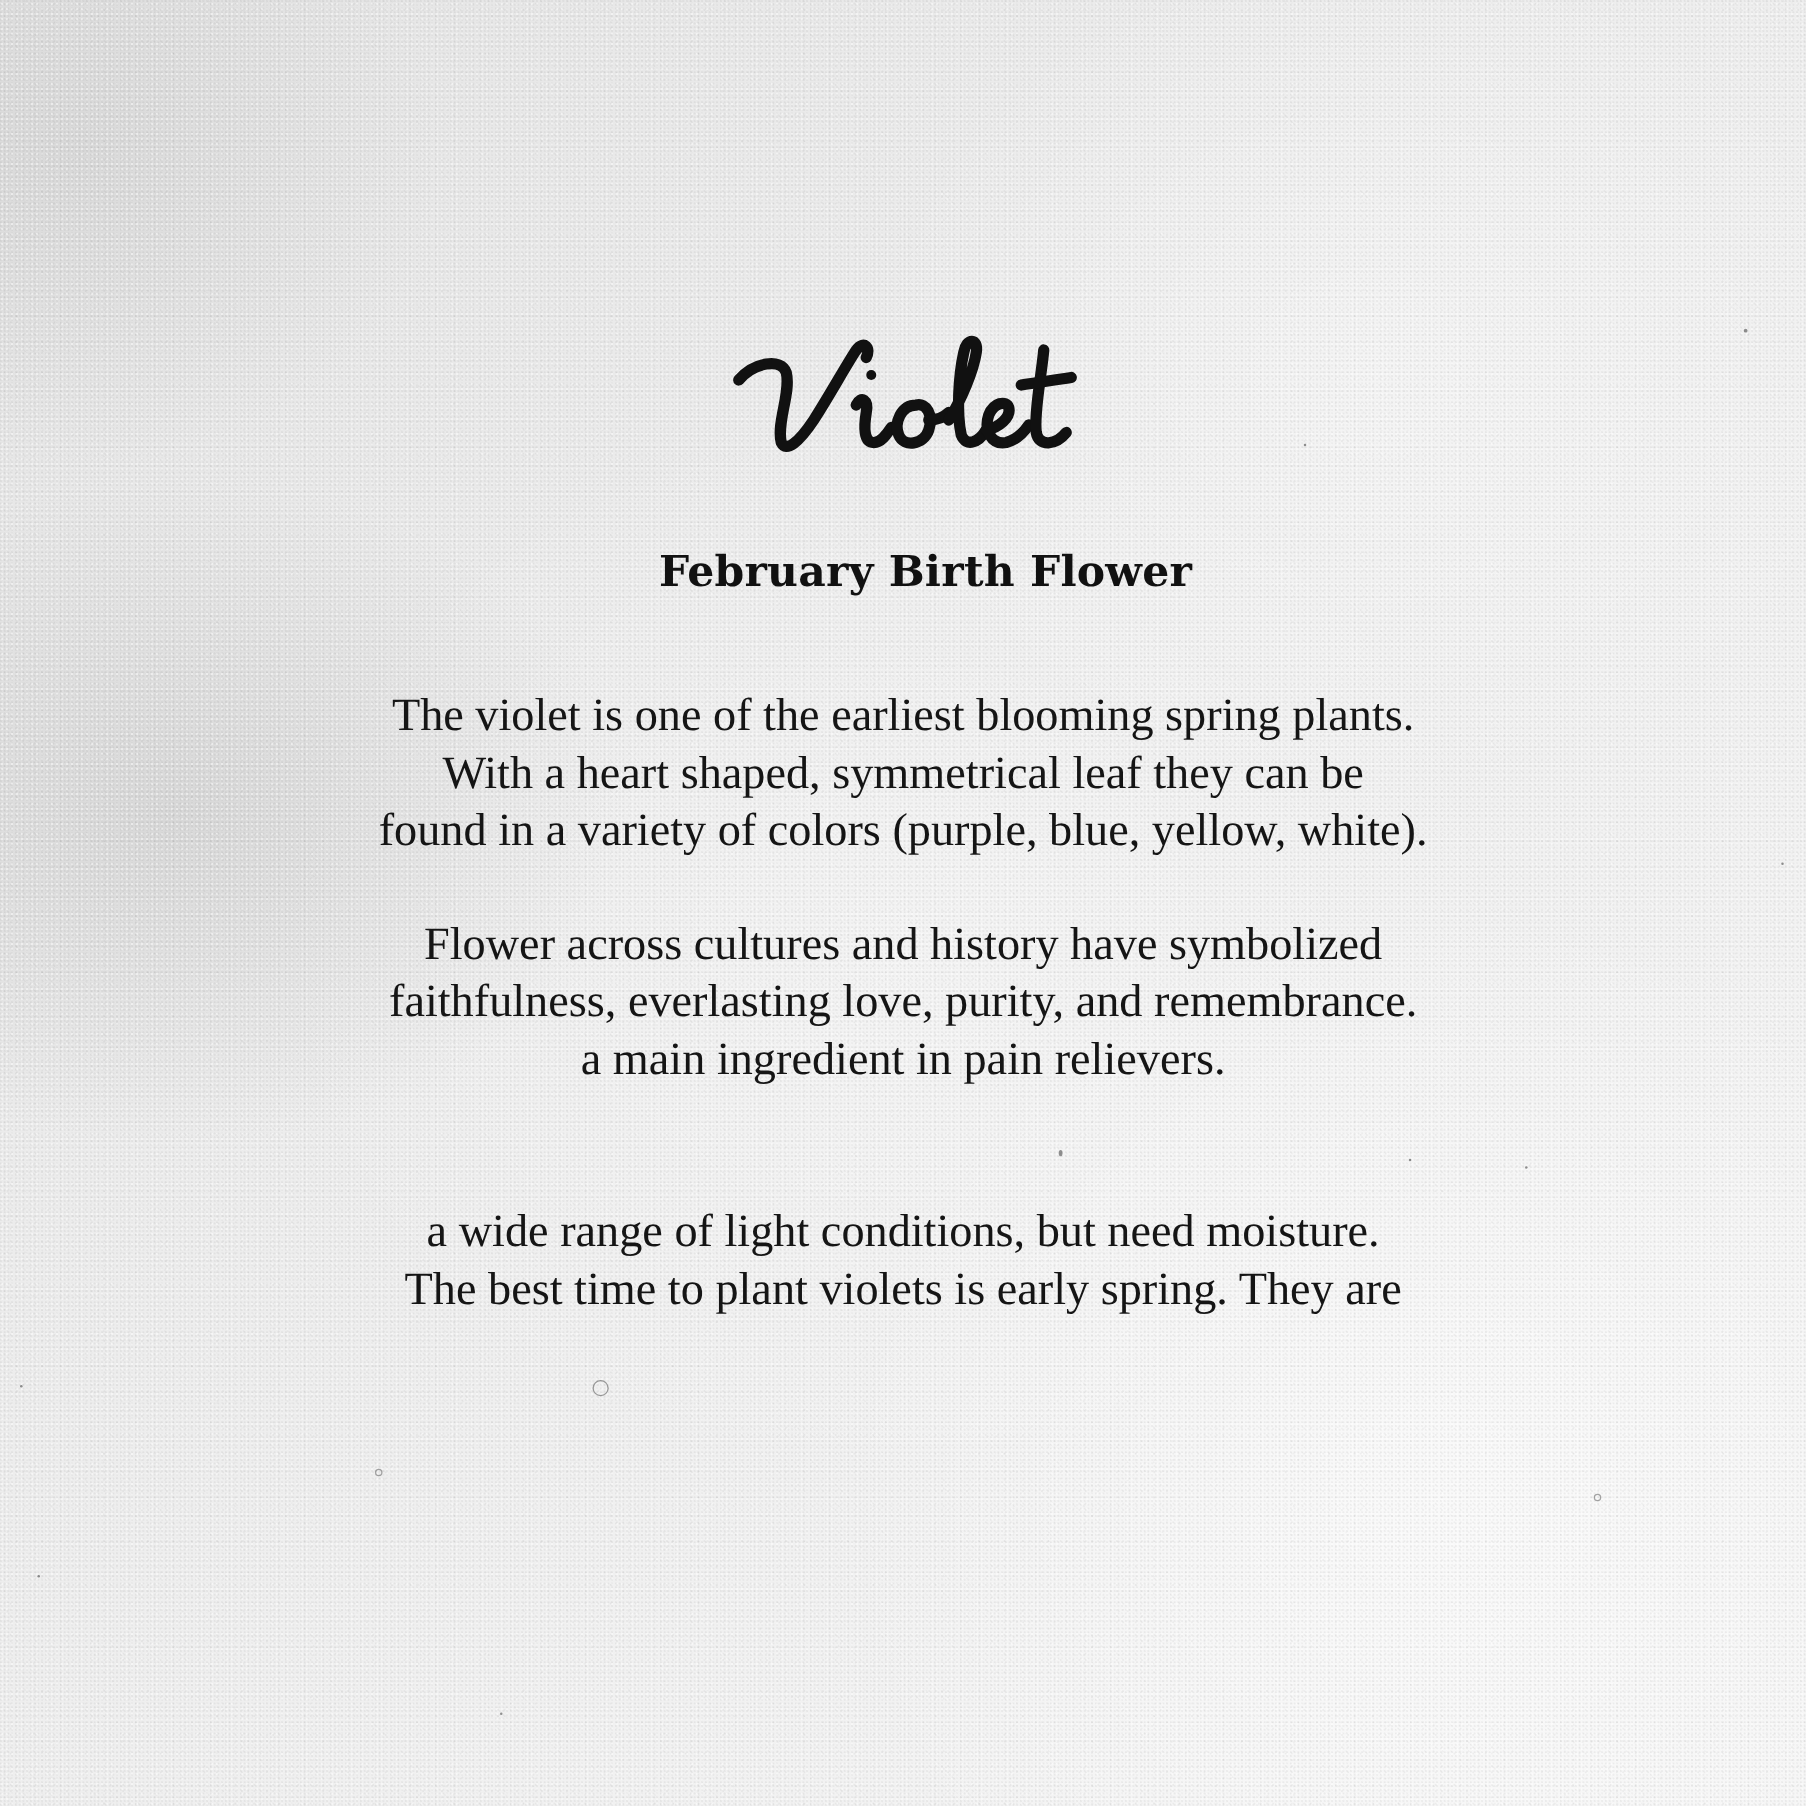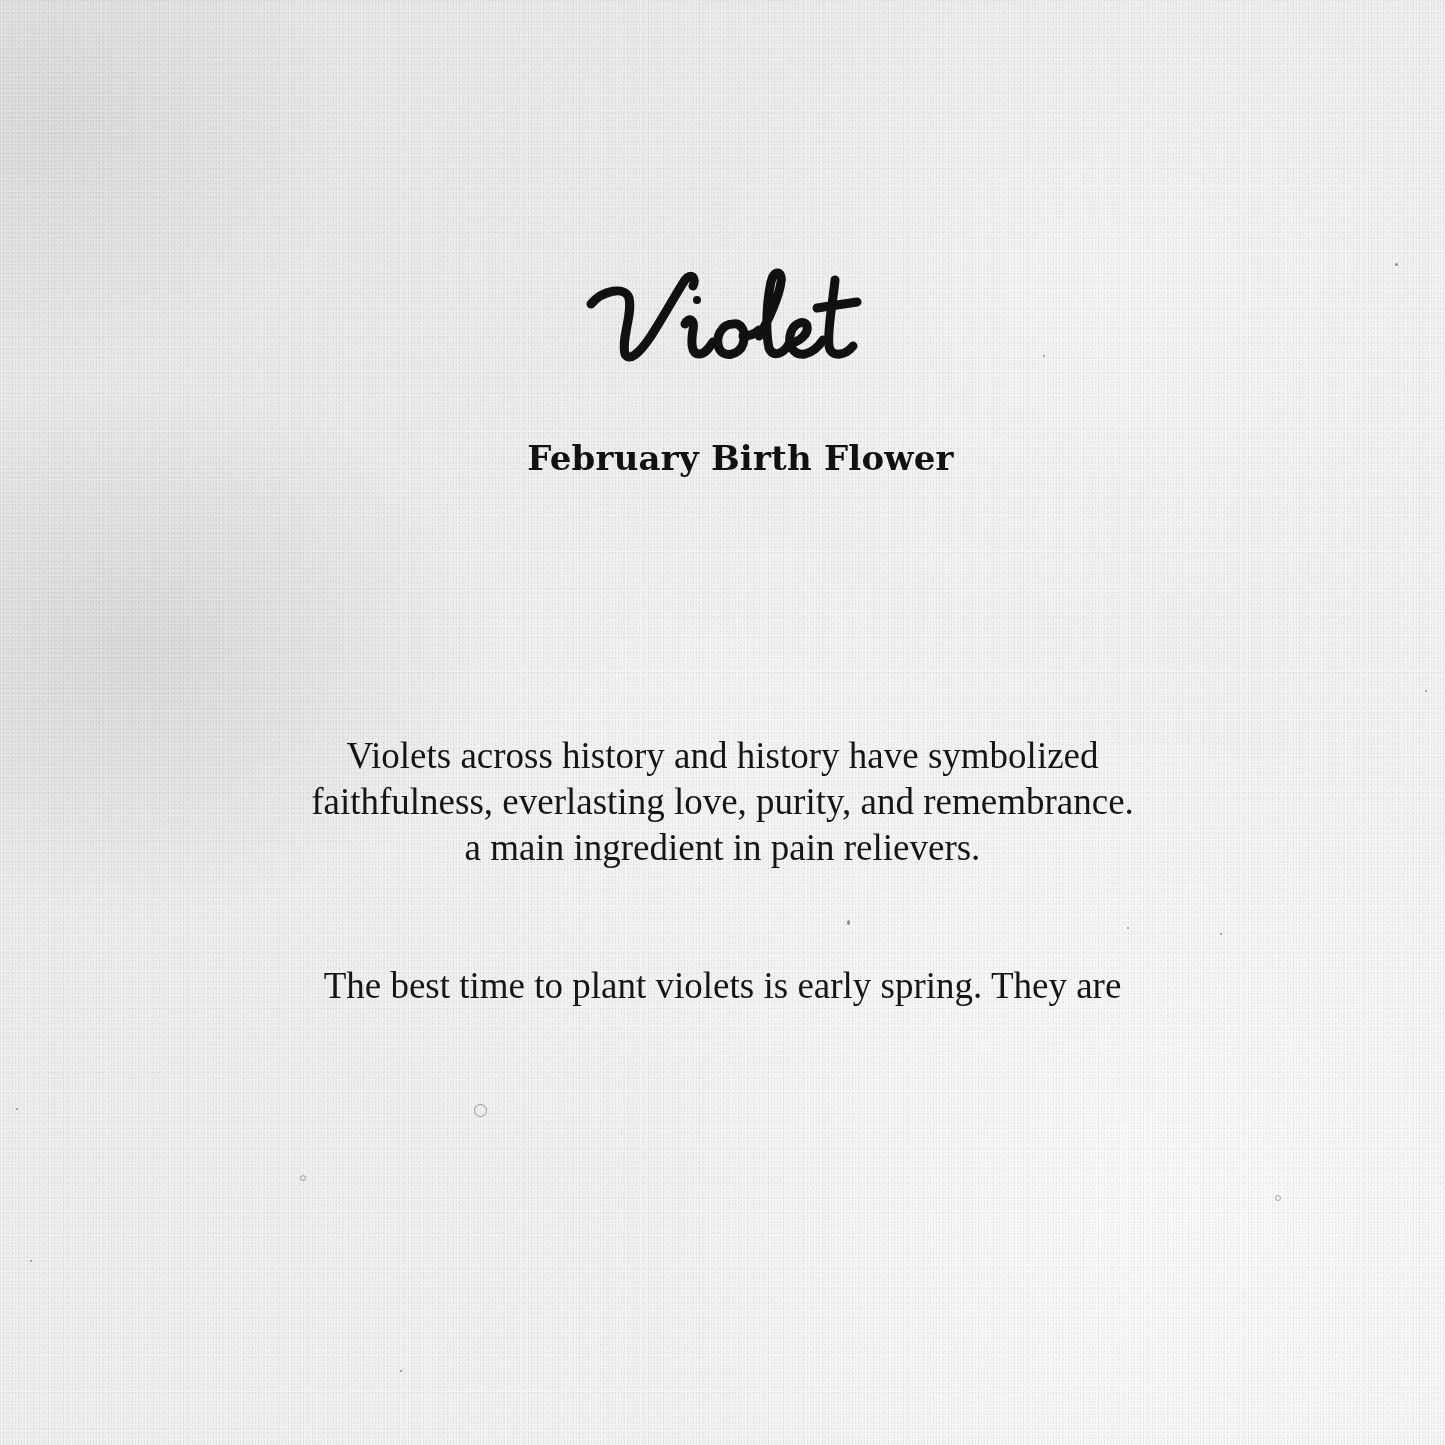--- a/index.html
+++ b/index.html
@@ -129,24 +129,30 @@
 
         <path d="M262,30 C260,52 254,80 256,96 C258,108 272,106 280,96"></path>
         <path d="M244,58 C256,56 272,54 284,52"></path>
       </g>
     </svg>
     <span style="position:absolute;width:1px;height:1px;overflow:hidden;clip:rect(0 0 0 0);">Violet</span>
   </div>
 
   <div class="subtitle">February Birth Flower</div>
 
+  <div class="para p1">
+    <span class="line">The violet is one of the earliest blooming spring plants.</span>
+    <span class="line">With a heart shaped, symmetrical leaf they can be</span>
+    <span class="line">found in a variety of colors (purple, blue, yellow, white).</span>
+  </div>
 
   <div class="para p2">
-    <span class="line">Violets across history and history have symbolized</span>
+    <span class="line">Flower across cultures and history have symbolized</span>
     <span class="line">faithfulness, everlasting love, purity, and remembrance.</span>
     <span class="line">a main ingredient in pain relievers.</span>
   </div>
 
   <div class="para p3">
+    <span class="line">a wide range of light conditions, but need moisture.</span>
     <span class="line">The best time to plant violets is early spring. They are</span>
   </div>
 
 </div>
 
 </body></html>

